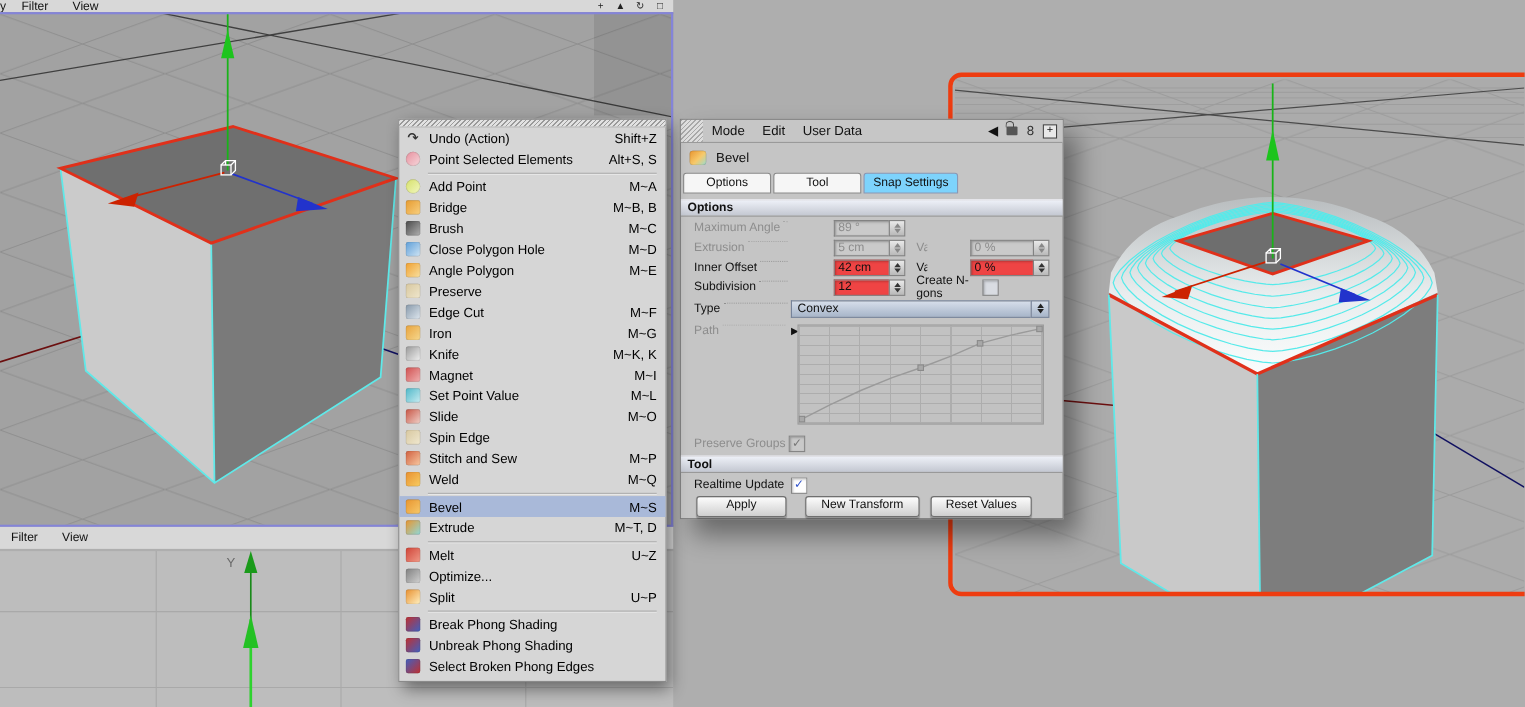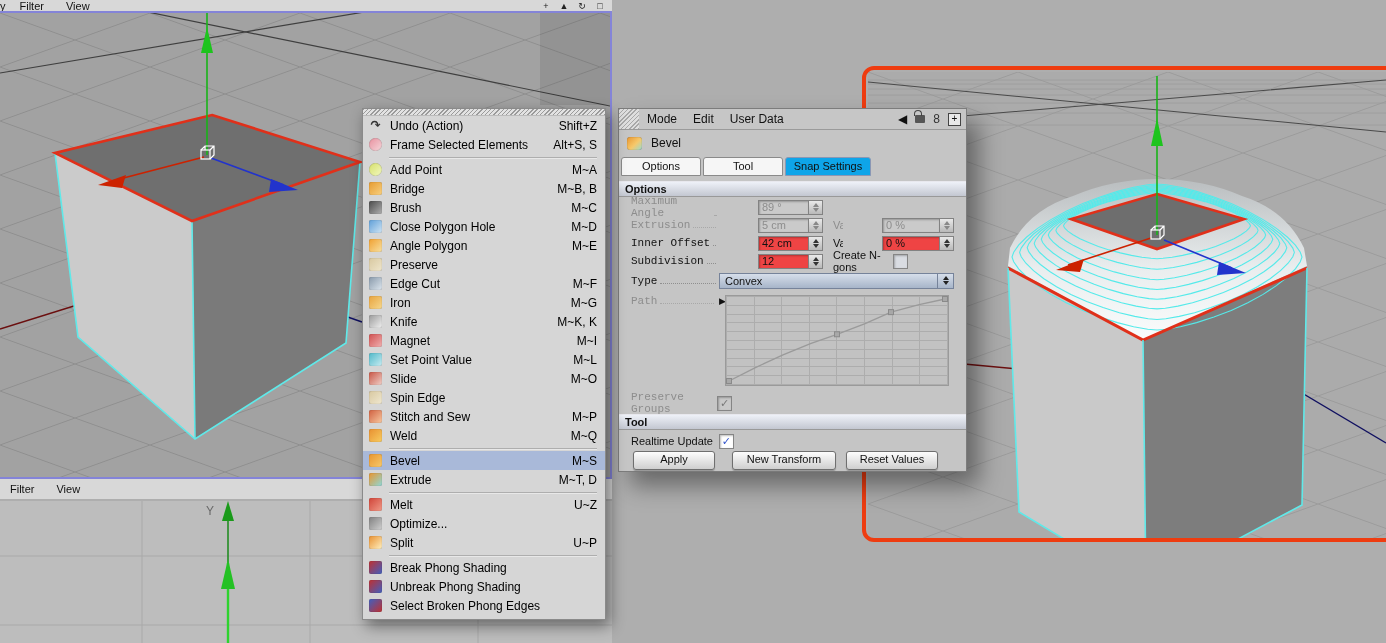--- a/index.html
+++ b/index.html
@@ -60,25 +60,25 @@
   .eight-ic{font-size:12px;color:#333;line-height:10px;}
   .plusbox-ic{width:11px;height:11px;border:1px solid #444;background:#e8e8e8;font-size:10px;
       line-height:10px;text-align:center;display:inline-block;}
   #tool-title-row{position:absolute;left:0;top:21px;right:0;height:26px;display:flex;align-items:center;padding-left:8px;}
   #tool-title-icon{width:15px;height:13px;border-radius:3px;background:linear-gradient(135deg,#e8952f,#f7c96b 55%,#9adbd2);
       margin-right:9px;box-shadow:inset 0 0 1px rgba(0,0,0,.5);}
   #tool-title{font-size:12px;}
   #tabs-row{position:absolute;left:2px;top:48px;right:0;height:19px;display:flex;}
   .tab{width:78px;text-align:center;font-size:11px;line-height:17px;border:1px solid #8a8a8a;
       border-radius:3px 3px 0 0;background:#f6f6f6;margin-right:2px;}
-  .tab.blue{background:#0ea5e9;border-color:#8a97b4;}
+  .tab.blue{background:#7dd3fc;border-color:#8a97b4;}
   .section-band{position:absolute;left:0;right:0;height:14px;line-height:14px;font-weight:bold;font-size:11px;
       padding-left:6px;background:linear-gradient(#eef1f8,#c3c7d1);border-top:1px solid #e8e8ee;border-bottom:1px solid #999;}
   .p-row{position:absolute;left:12px;right:12px;height:16px;display:flex;align-items:center;}
-  .lblcell{width:88px;display:flex;align-items:flex-end;overflow:hidden;flex:0 0 88px;font-family:Liberation Mono, monospace;}
+  .lblcell{width:88px;display:flex;align-items:flex-start;overflow:hidden;flex:0 0 88px;}
   .dots{flex:1;border-bottom:1px dotted #8f8f8f;margin:0 3px 3px 3px;min-width:2px;}
   .dis{color:#8d8d8d;}
   .dis .dots{border-color:#a8a8a8;}
   .inpwrap{display:flex;flex:0 0 65px;height:15px;padding-left:39px;}
   .inp{flex:1;background:#ef4444;border:1px solid #828282;border-right:none;box-shadow:inset 1px 1px 2px rgba(0,0,0,.25);
       font-size:11px;padding:0 3px;line-height:13px;}
   .inpwrap.dis .inp{background:#cacaca;color:#8d8d8d;}
   .spin{flex:0 0 13px;background:linear-gradient(#e9e9e9,#b9b9b9);border:1px solid #828282;
       display:flex;flex-direction:column;align-items:center;justify-content:center;gap:1px;}
   .spin i{width:0;height:0;border-left:3px solid transparent;border-right:3px solid transparent;display:block;}
@@ -243,21 +243,21 @@
 <div class="abs" id="context-menu">
   <div id="menu-grip"></div>
   <div id="menu-items">
       <div class="menu-item">
         <span class="mi-icon glyphed" style="color: rgb(51, 51, 51);">↷</span>
         <span class="mi-label">Undo (Action)</span>
         <span class="mi-shortcut">Shift+Z</span>
       </div>
       <div class="menu-item">
         <span class="mi-icon round" style="background: linear-gradient(135deg, rgb(232, 144, 158), rgb(246, 216, 220));"></span>
-        <span class="mi-label">Frame Selected Elements</span>
+        <span class="mi-label">Point Selected Elements</span>
         <span class="mi-shortcut">Alt+S, S</span>
       </div>
       <div class="menu-sep"></div>
       <div class="menu-item">
         <span class="mi-icon round" style="background: linear-gradient(135deg, rgb(214, 224, 106), rgb(242, 248, 192));"></span>
         <span class="mi-label">Add Point</span>
         <span class="mi-shortcut">M~A</span>
       </div>
       <div class="menu-item">
         <span class="mi-icon" style="background: linear-gradient(135deg, rgb(230, 155, 48), rgb(248, 208, 128));"></span>

